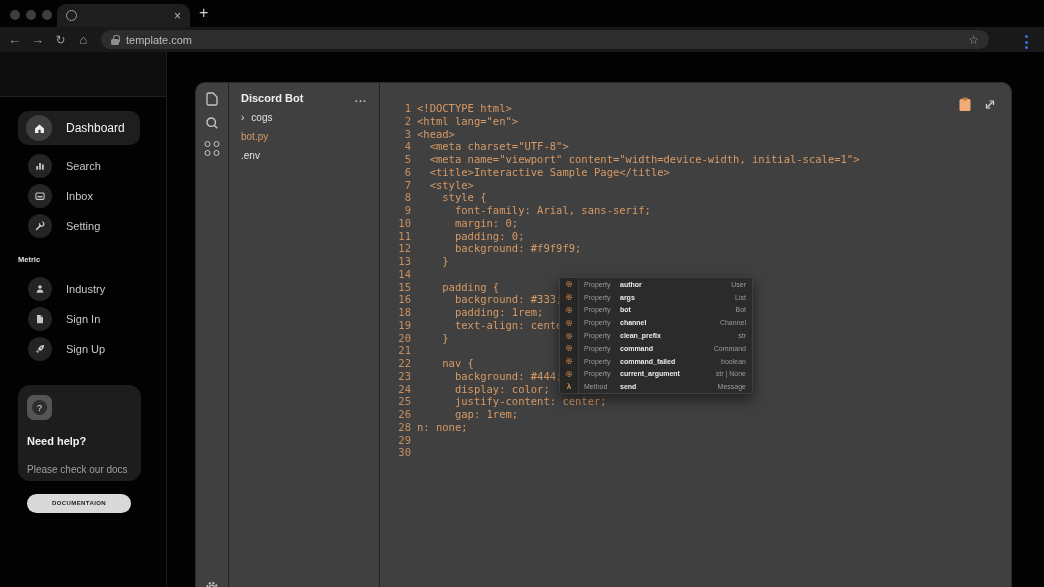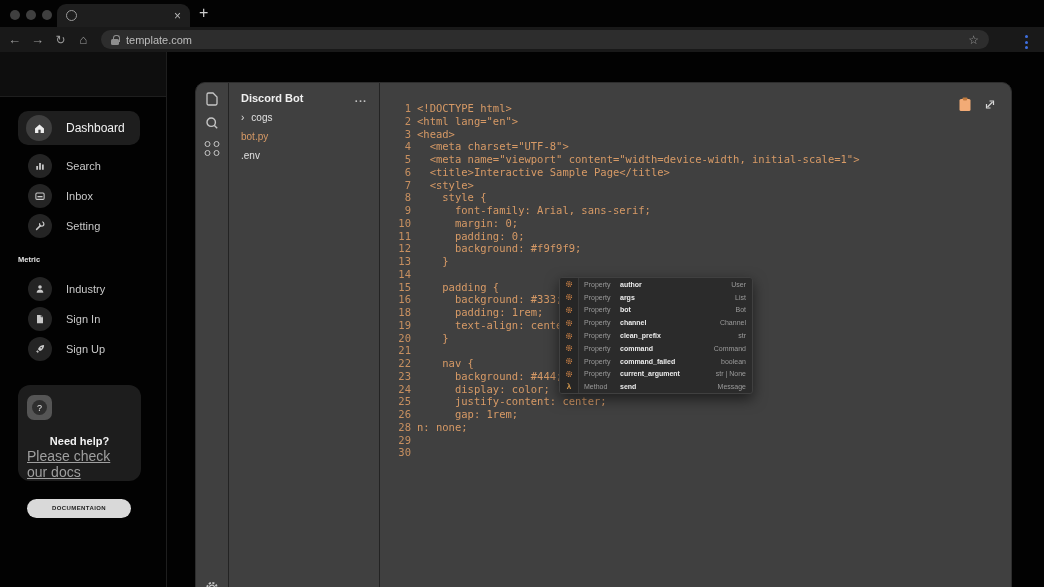--- a/index.html
+++ b/index.html
@@ -45,22 +45,22 @@
   .side-item.active .side-label { color:#f2f2f2; font-weight:normal; font-size:12px; }
   .section-label { margin:14px 0 10px 18px; color:#e3e3e3; font-size:7.5px; font-weight:bold; }
   .icon-svg { display:block; }
 
   .help-card { position:absolute; left:18px; top:333px; width:123px; height:96px;
                background:#1d1d1d; border-radius:12px; padding:10px 9px; }
   .help-ico { width:25px; height:25px; border-radius:7px; background:#555; display:flex;
               align-items:center; justify-content:center; margin-bottom:15px; }
   .help-ico-inner { width:15px; height:15px; border-radius:50%; background:#2e2e2e; color:#e9e9e9;
               font-size:9px; display:flex; align-items:center; justify-content:center; }
-  .help-title { color:#f2f2f2; font-size:11px; font-weight:bold; margin-bottom:1px;text-align:center; }
-  .help-sub { color:#9f9f9f; font-size:14px; margin-bottom:16px;text-decoration:underline; }
+  .help-title { color:#f2f2f2; font-size:11px; font-weight:bold; margin-bottom:17px; }
+  .help-sub { color:#9f9f9f; font-size:10px; margin-bottom:16px; }
   .help-btn { width:104px; height:19px; background:#d9d9d9; border:none; border-radius:10px;
               color:#1c1c1c; font-size:6px; font-weight:bold; letter-spacing:.4px;
               font-family:"Liberation Sans", sans-serif; }
 
   
   .content { position:relative; flex:1; }
   .editor-panel { position:absolute; left:28px; top:30px; width:817px; height:522px;
                   border:1px solid #2d2d2d; border-radius:10px; background:#404040; display:flex; }
   .icon-strip { position:relative; width:33px; border-right:1px solid #232323; flex:0 0 auto; }
   .strip-ico { position:absolute; left:50%; transform:translateX(-50%); color:#c6c6c6; }

